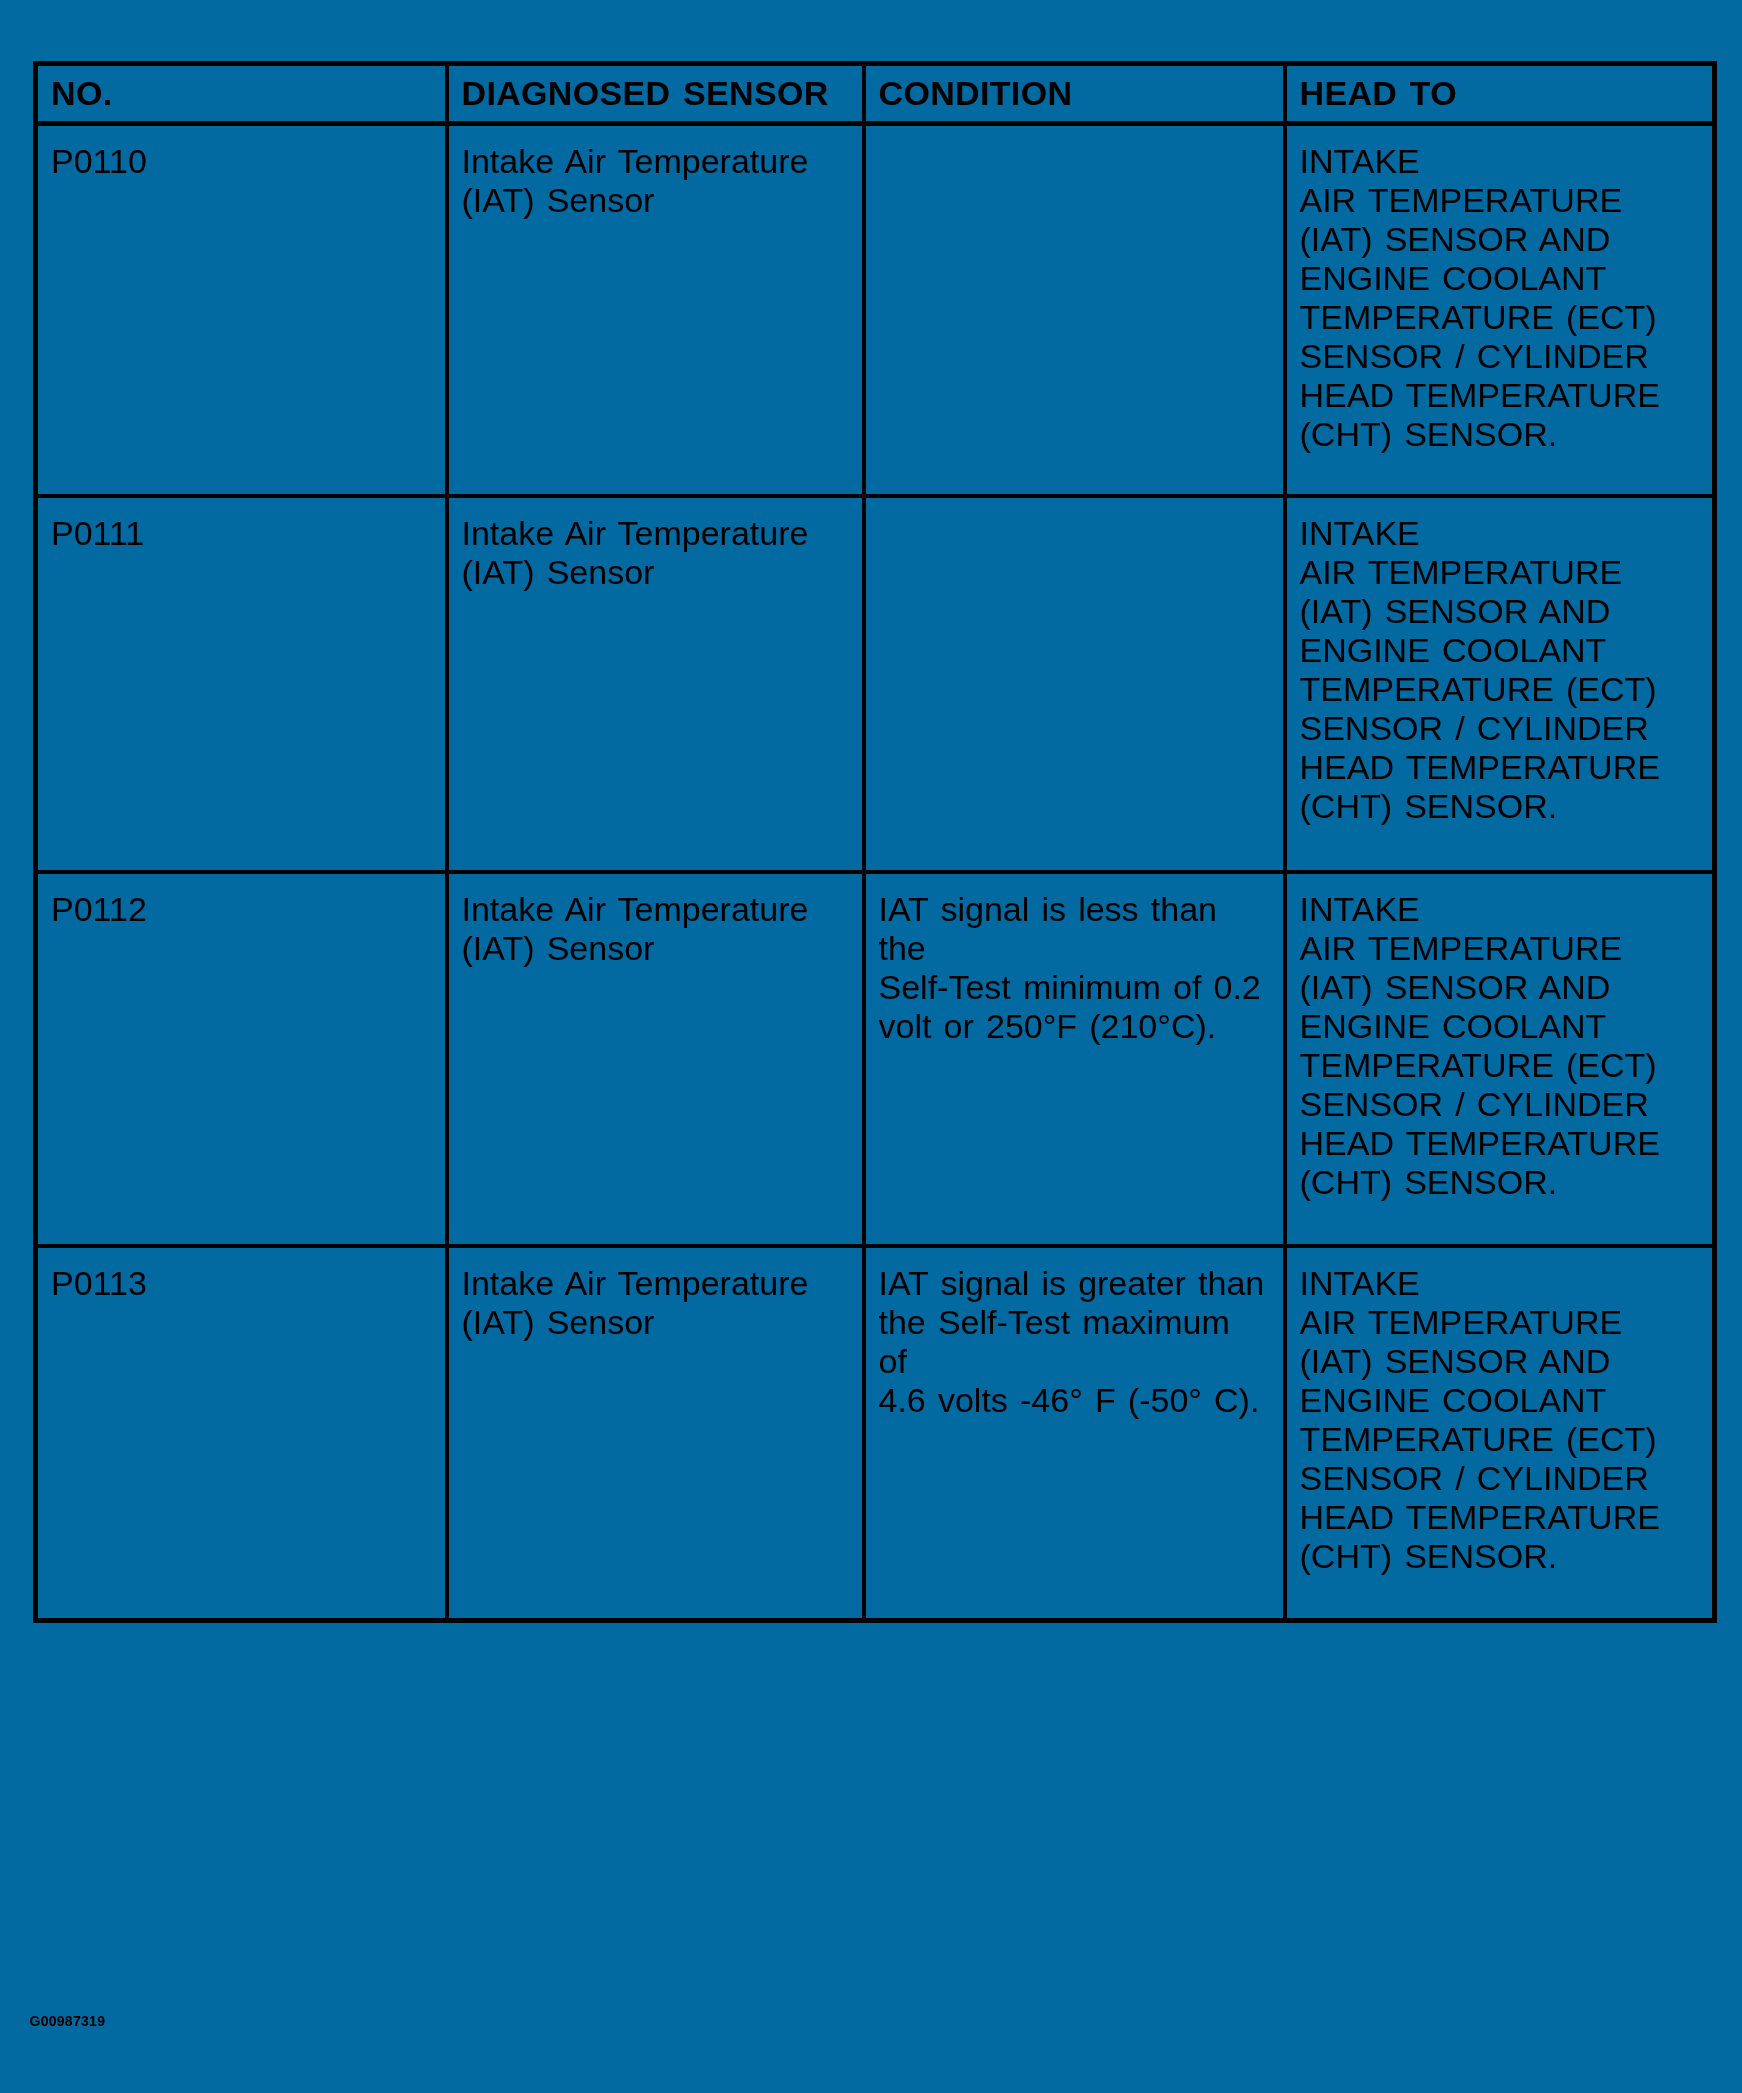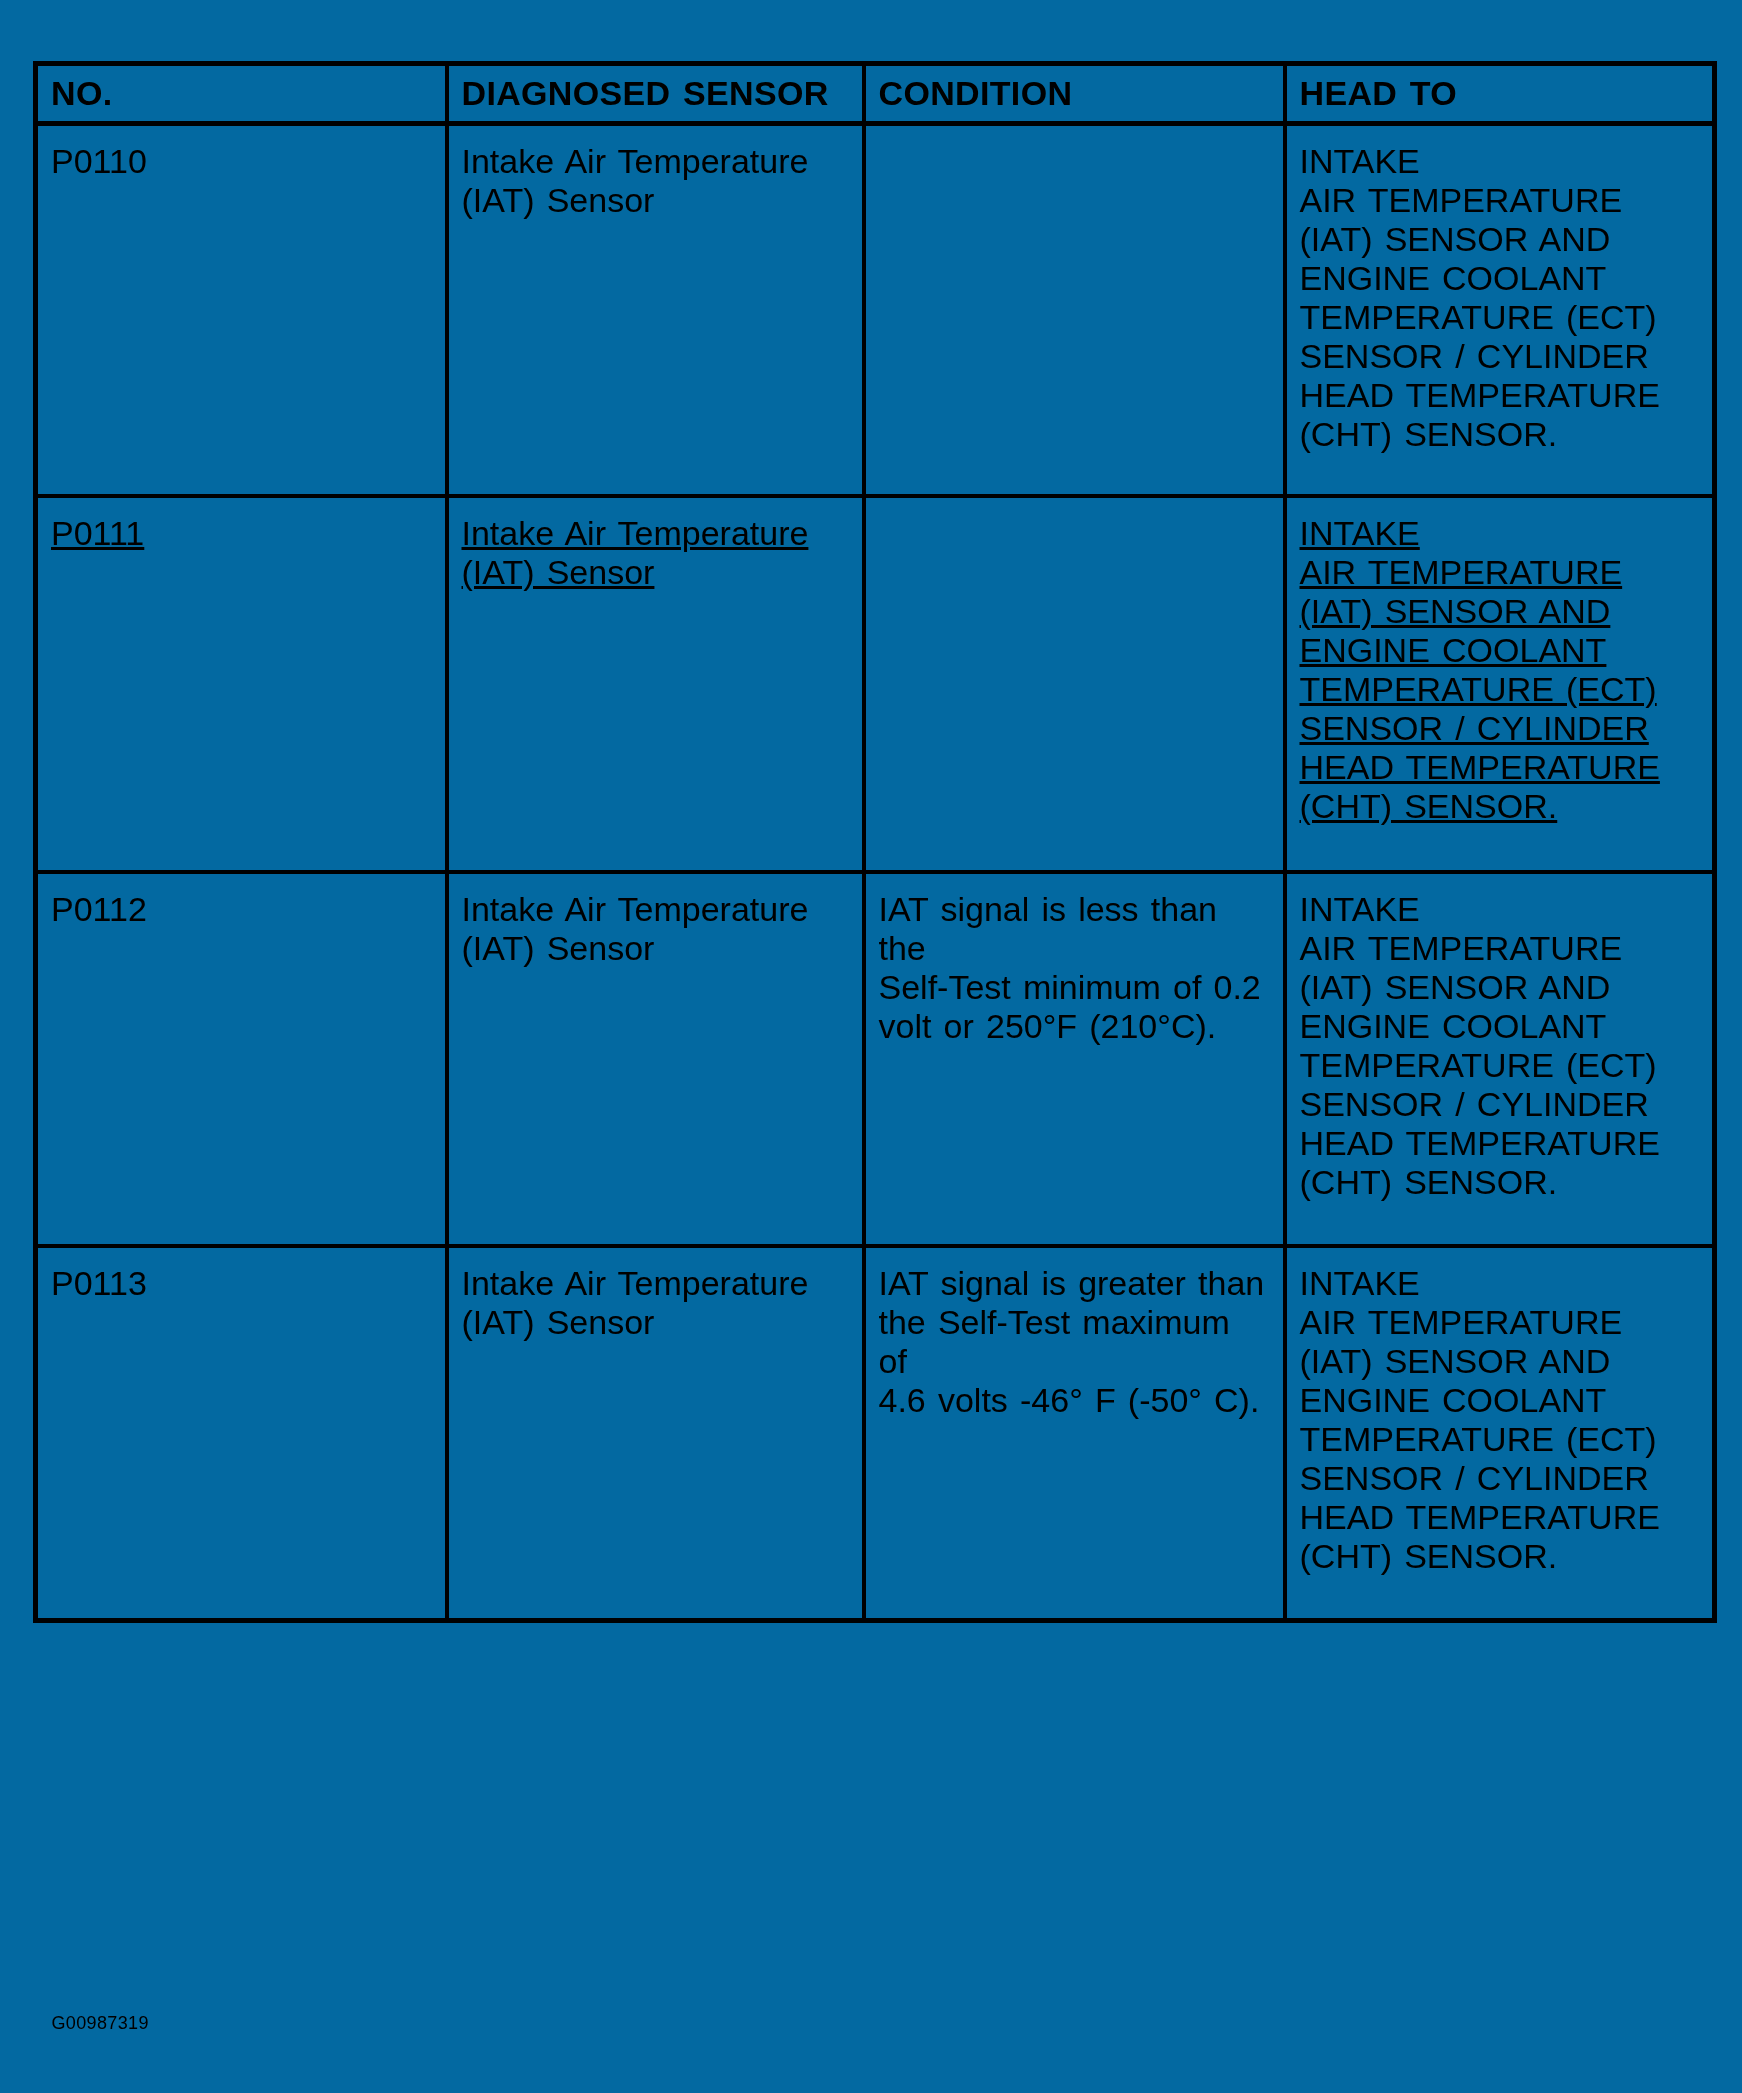--- a/index.html
+++ b/index.html
@@ -44,37 +44,36 @@
     font-weight: bold;
     vertical-align: middle;
     padding-top: 0;
     padding-bottom: 0;
     border-bottom: 5.7px solid #000;
     white-space: normal;
     letter-spacing: 0.01em;
   }
   tr.header-row   { height: 60px;  }
   tr.row-0 { height: 372px; }
-  tr.row-1 { height: 376px; text-decoration: underline; }
+  tr.row-1 { height: 376px; }
   tr.row-2 { height: 374px; }
   tr.row-3 { height: 375px; }
   tr.row-4 { height: 374px; }
   td.refer-cell {
     line-height: 38px;
     padding-left: 16.4px;
     word-spacing: 0.12em;
   }
   .figure-id {
     position: absolute;
     left: 29.5px;
     top: 2013px;
-    font-size: 18px;
-    font-weight: normal;
+    font-size: 14px;
+    font-weight: bold;
     letter-spacing: 0.02em;
-    margin-left: 22px;
   }
 </style>
 </head>
 <body>
 
 <div class="page">
 
   <table class="dtc-table">
     <colgroup>
       <col style="width:411px">

